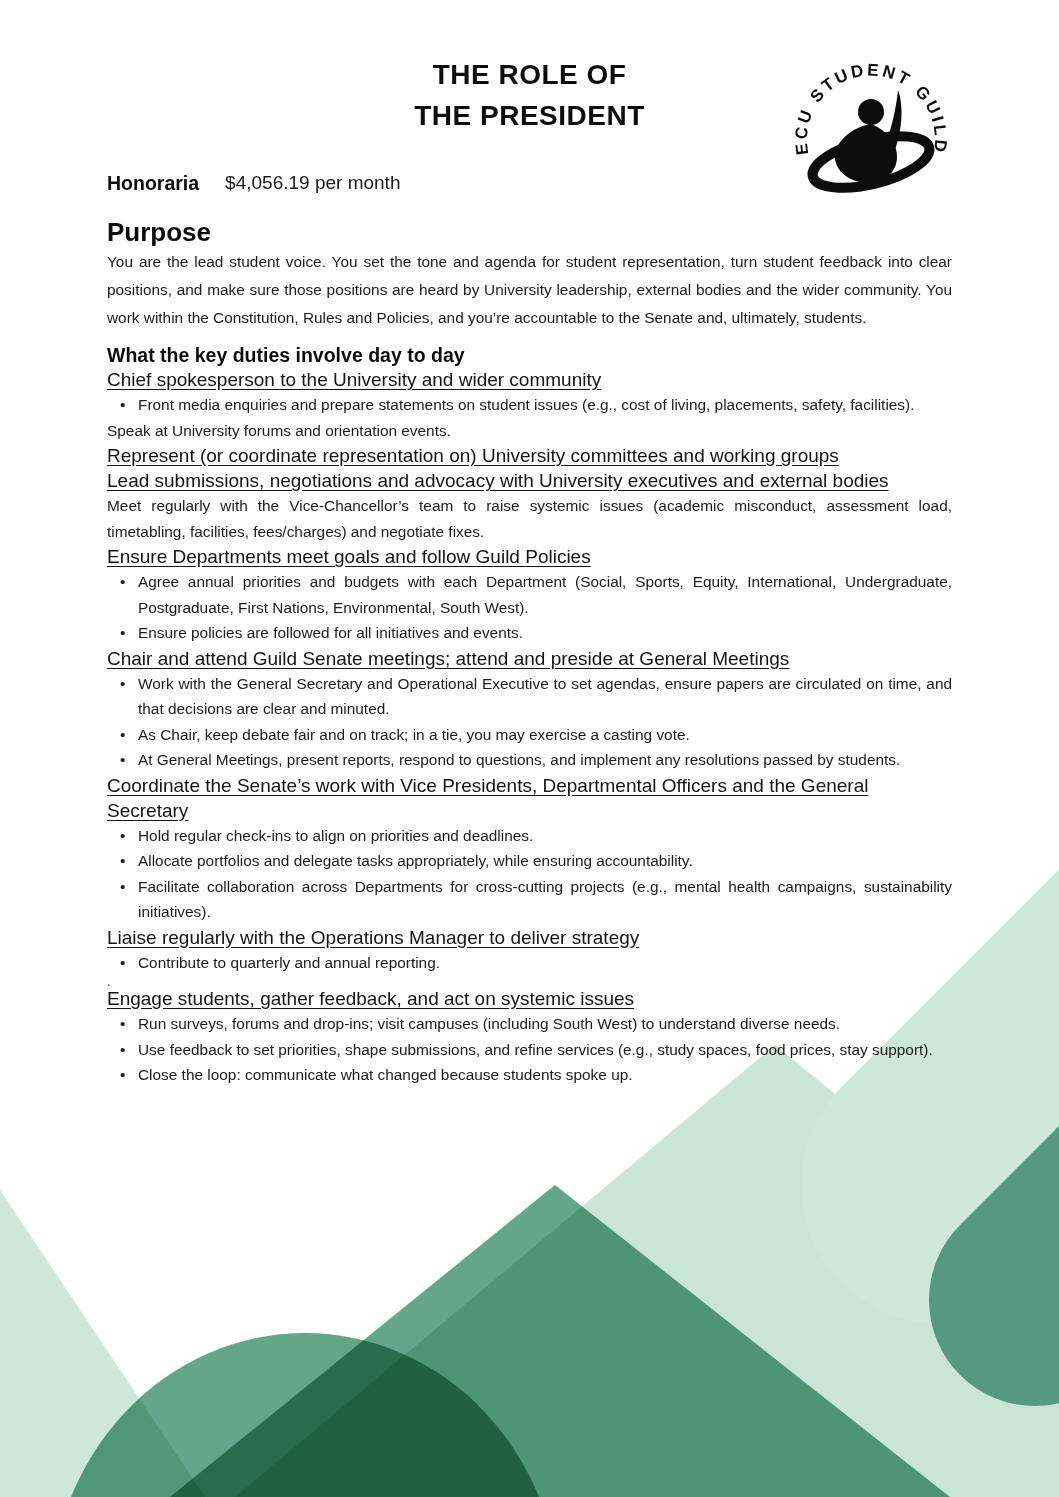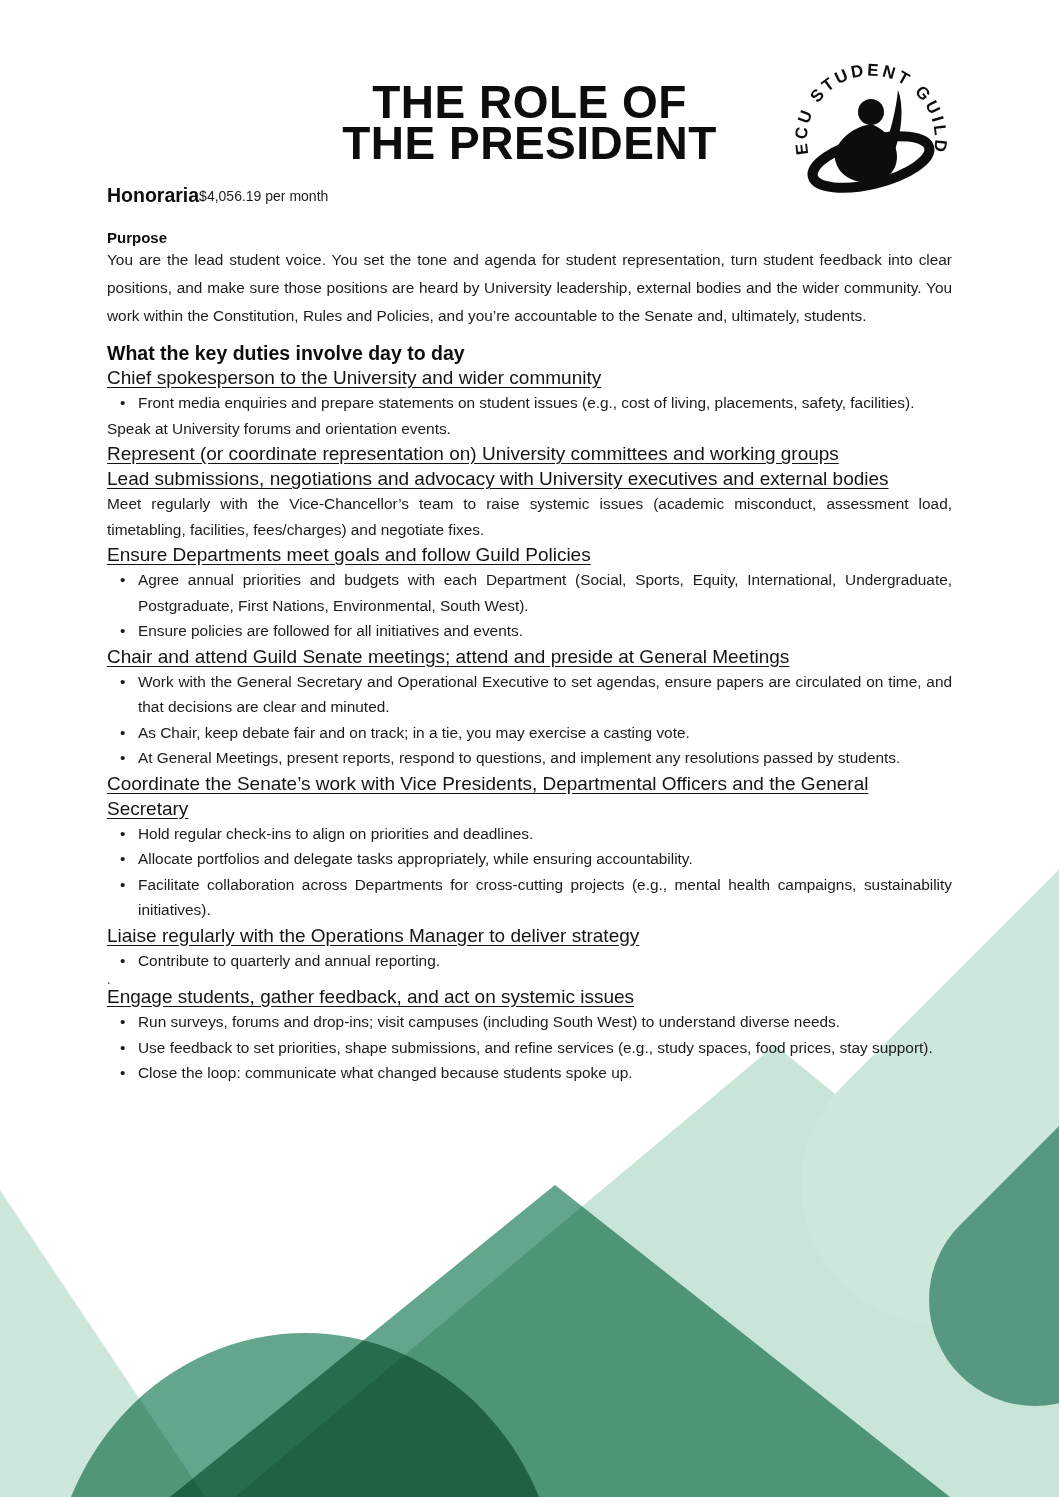--- a/index.html
+++ b/index.html
@@ -1,26 +1,26 @@
 <!DOCTYPE html>
 <html><head>
 <meta charset="utf-8">
 <style>
   html,body{margin:0;padding:0;background:#fff;}
   .page{position:relative;width:1059px;height:1497px;overflow:hidden;background:#ffffff;
         font-family:"Liberation Sans",sans-serif;color:#1b1b1b;}
   .bg{position:absolute;inset:0;z-index:1;}
   .content{position:absolute;inset:0;z-index:2;padding:0 107px;box-sizing:border-box;}
-  .title{margin-top:82px;text-align:center;font-size:46px;line-height:41px;font-weight:800;
+  .title{margin-top:54px;text-align:center;font-size:28px;line-height:41px;font-weight:800;
          letter-spacing:.5px;color:#0d0d0d;}
   .logo{position:absolute;top:46px;right:108px;width:160px;height:172px;}
-  .honoraria{margin-top:20px;display:flex;align-items:center;}
+  .honoraria{margin-top:36px;display:flex;align-items:flex-start;gap:26px;}
   .h-label{font-size:19.5px;font-weight:800;color:#0d0d0d;}
-  .h-value{font-size:14px;}
-  .sec-head{margin-top:22px;font-size:15px;font-weight:800;color:#0d0d0d;}
+  .h-value{font-size:19px;}
+  .sec-head{margin-top:22px;font-size:26px;font-weight:800;color:#0d0d0d;}
   .para{font-size:15.4px;line-height:28px;text-align:justify;}
   .duties-head{margin-top:12px;font-size:19.5px;font-weight:800;color:#0d0d0d;}
   .duty-heading{font-size:19px;line-height:25px;text-decoration:underline;
                 text-underline-offset:3px;color:#141414;}
   .bullet-item{position:relative;padding-left:31px;font-size:15.4px;line-height:25.5px;text-align:justify;}
   .bullet-item::before{content:"\2022";position:absolute;left:13px;top:0;font-size:15.4px;}
   .note-item{font-size:15.4px;line-height:25.5px;text-align:justify;}
   .artifact-dot{font-size:13px;line-height:9px;height:9px;margin-top:2px;color:#333;}
 </style>
 </head>

